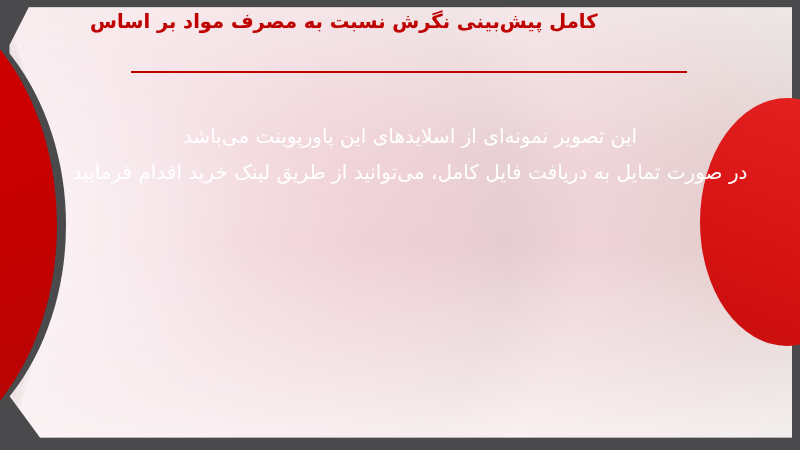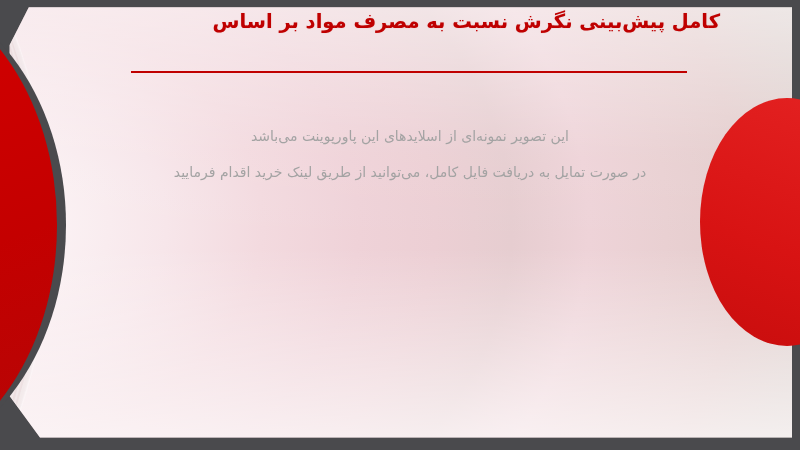--- a/index.html
+++ b/index.html
@@ -98,21 +98,21 @@
     background: #e02020;
     background-image: linear-gradient(200deg, #e42222 0%, #d81313 60%, #c80d0d 100%);
   }
 
   
   #title-block {
     position: absolute;
     left: 90px;
     top: 8px;
     width: 630px;
-    text-align: right;
+    text-align: left;
     direction: rtl;
   }
   .title-line {
     color: #bf0000;
     font-size: 19.5px;
     font-weight: bold;
     line-height: 27px;
     white-space: nowrap;
     text-shadow: 0 0 1px rgba(191,0,0,0.25);
   }
@@ -127,22 +127,22 @@
 
   #body-block {
     position: absolute;
     left: 60px;
     top: 118px;
     width: 700px;
     text-align: center;
     direction: rtl;
   }
   .body-line {
-    color: #a3a3a3;
-    font-size: 14px;
+    color: #ffffff;
+    font-size: 20px;
     line-height: 36px;
     white-space: nowrap;
   }
 </style>
 </head>
 <body>
 
 <div id="slide">
 
   <div id="panel">

